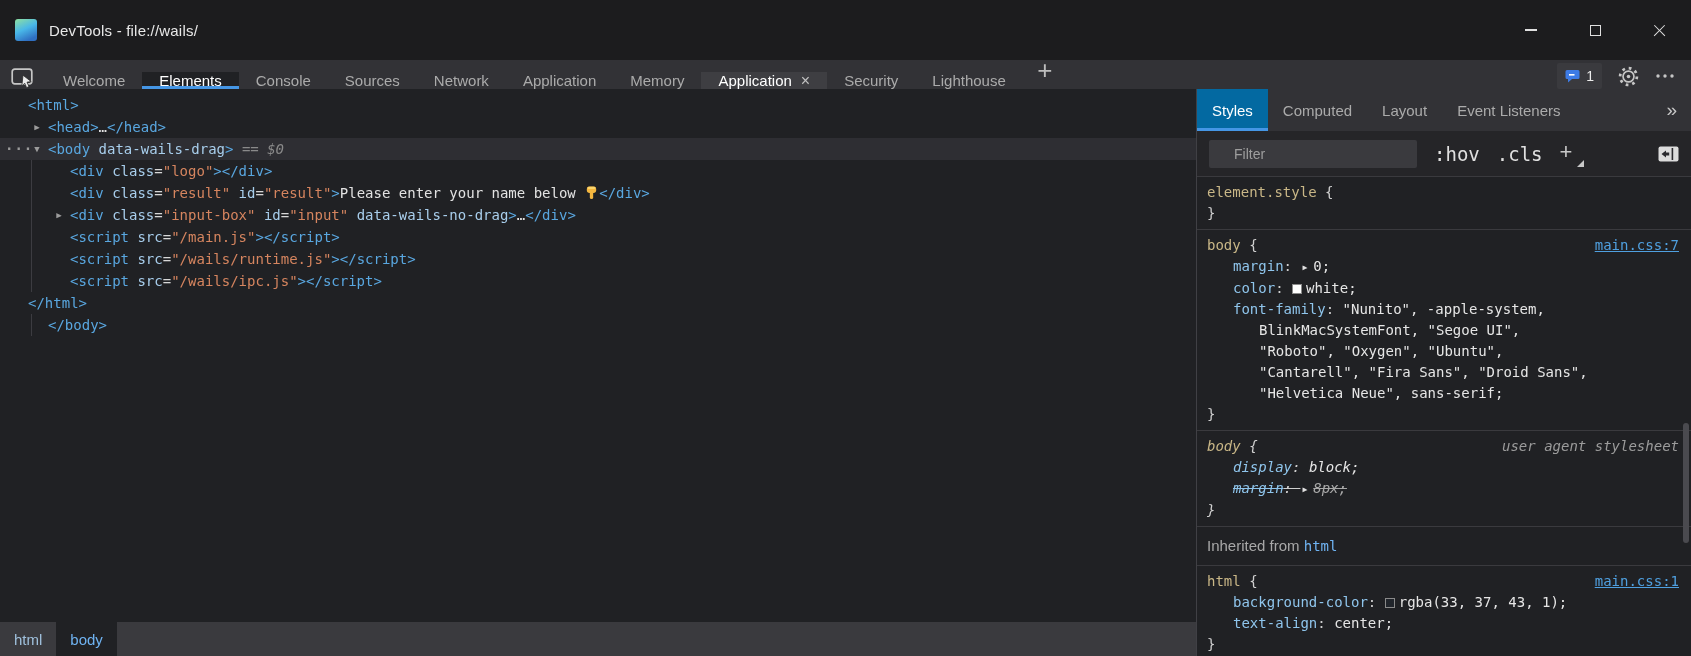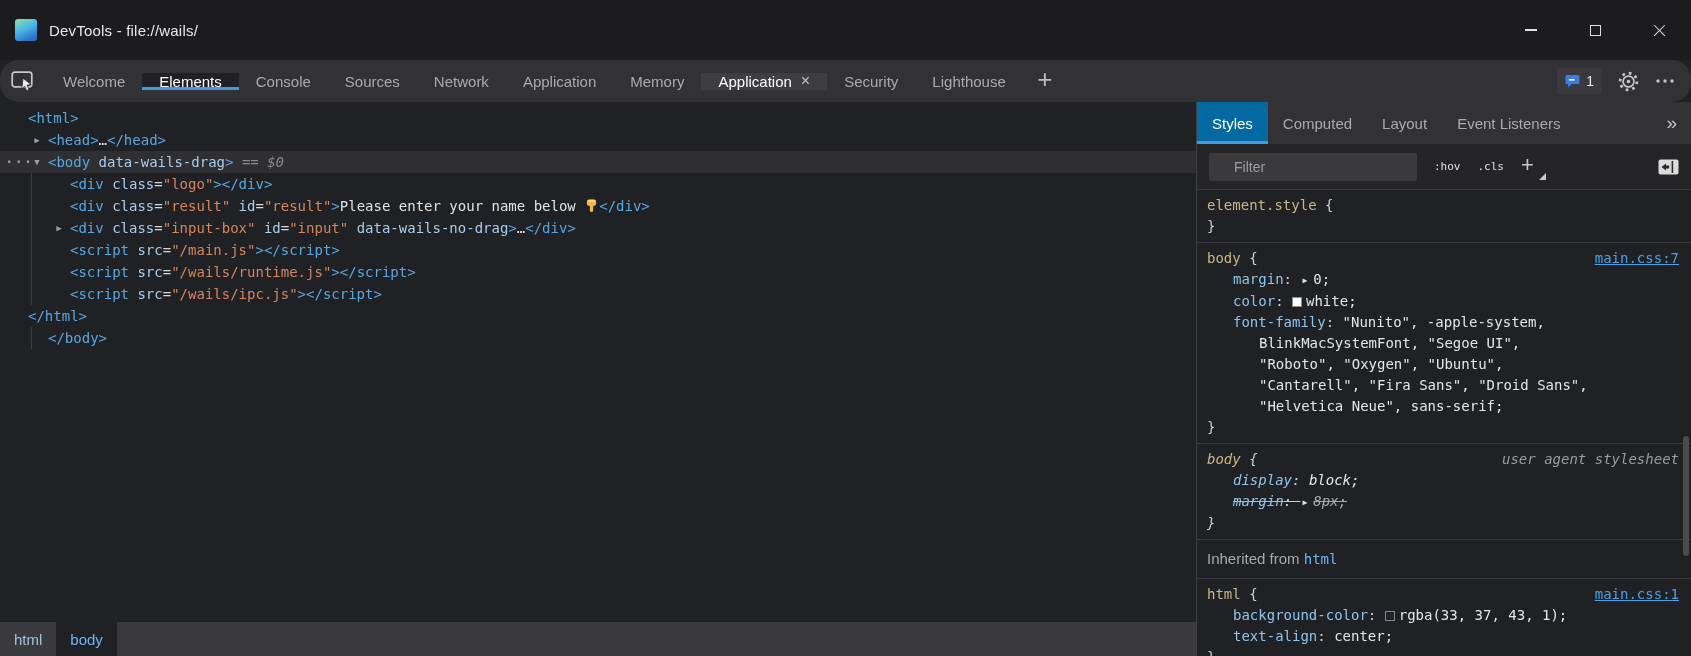--- a/index.html
+++ b/index.html
@@ -13,21 +13,21 @@
   .title { color:#e8e8e8; font-size:15px; letter-spacing:.2px; }
   .win-controls { margin-left:auto; display:flex; height:100%; }
   .wbtn { width:64px; height:100%; display:flex; align-items:center; justify-content:center; }
   .glyph-min { width:12px; height:1.4px; background:#e0e0e0; display:block; }
   .glyph-max { width:11px; height:11px; border:1.3px solid #e0e0e0; display:block; }
   .glyph-close { width:13px; height:13px; position:relative; display:block; }
   .glyph-close::before,.glyph-close::after { content:''; position:absolute; left:-1px; top:6px; width:15px; height:1.3px; background:#e0e0e0; }
   .glyph-close::before { transform:rotate(45deg); } .glyph-close::after { transform:rotate(-45deg); }
 
   
-  .tabbar { height:42px; background:#323236; display:flex; align-items:center; flex:0 0 auto;border-radius:19px; }
+  .tabbar { height:29px; background:#323236; display:flex; align-items:flex-end; flex:0 0 auto; }
   .inspect { width:46px; display:flex; align-items:center; justify-content:center; }
   .tabs { display:flex; align-items:stretch; }
   .tab { display:flex; align-items:center; gap:9px; padding:0 17px; font-size:15px; color:#ababab; }
   .tab.sel { background:#202124; color:#fff; box-shadow:inset 0 -3px 0 #4596e5; }
   .tab.open { background:#3e3e42; color:#fff; }
   .tab-x { color:#c2c2c2; font-size:16px; line-height:1; }
   .plus { width:44px; display:flex; align-items:center; justify-content:center; font-size:26px; font-weight:300; color:#bdbdbd; padding-bottom:3px; }
   .right-icons { margin-left:auto; display:flex; align-items:center; gap:16px; padding-right:16px; }
   .badge { height:26px; background:#3a3a3e; border-radius:2px; display:flex; align-items:center; gap:6px; padding:0 8px; }
   .badge-count { color:#ececec; font-size:14px; }
@@ -55,21 +55,21 @@
   .crumb.sel { background:#202124; color:#6fb3f2; }
 
   
   .stabs { height:42px; background:#323236; display:flex; align-items:stretch; flex:0 0 auto; }
   .stab { display:flex; align-items:center; padding:0 15px; font-size:15px; color:#ababab; }
   .stab.sel { background:#0369a1; color:#fff; box-shadow:inset 0 -3px 0 #4596e5; }
   .overflow { margin-left:auto; align-self:center; padding-right:14px; color:#c8c8c8; font-size:19px; }
   .filterbar { height:46px; background:#252528; border-bottom:1px solid #3a3a3e; display:flex; align-items:center; padding:0 12px; gap:17px; flex:0 0 auto; }
   .filter { width:208px; height:28px; background:#3a3a3e; border:none; outline:none; border-radius:2px; color:#ddd; padding:0 25px; font-size:14px; font-family:"Liberation Sans", sans-serif; }
   .filter::placeholder { color:#9e9e9e; }
-  .tool { font-family:"DejaVu Sans Mono", monospace; font-size:11px; color:#e0e0e0; }
+  .tool { font-family:"DejaVu Sans Mono", monospace; font-size:19px; color:#e0e0e0; }
   .tool.big { font-family:"Liberation Sans", sans-serif; font-size:22px; font-weight:300; color:#c8c8c8; margin-top:-3px; }
   .grip { width:0; height:0; border-left:7px solid transparent; border-bottom:7px solid #c8c8c8; align-self:flex-end; margin:0 0 9px -12px; }
   .toggle { margin-left:auto; display:flex; align-items:center; }
 
   .scontent { flex:1; overflow:hidden; font-family:"DejaVu Sans Mono", monospace; font-size:14px; line-height:21px; }
   .sec { border-bottom:1px solid #3a3a3e; padding:5px 4px 5px 10px; color:#d8d8d8; }
   .sec.it { font-style:italic; }
   .head { display:flex; padding-right:8px; }
   .sel-name { color:#c9b787; }
   .brace { color:#d0d0d0; white-space:pre; }

